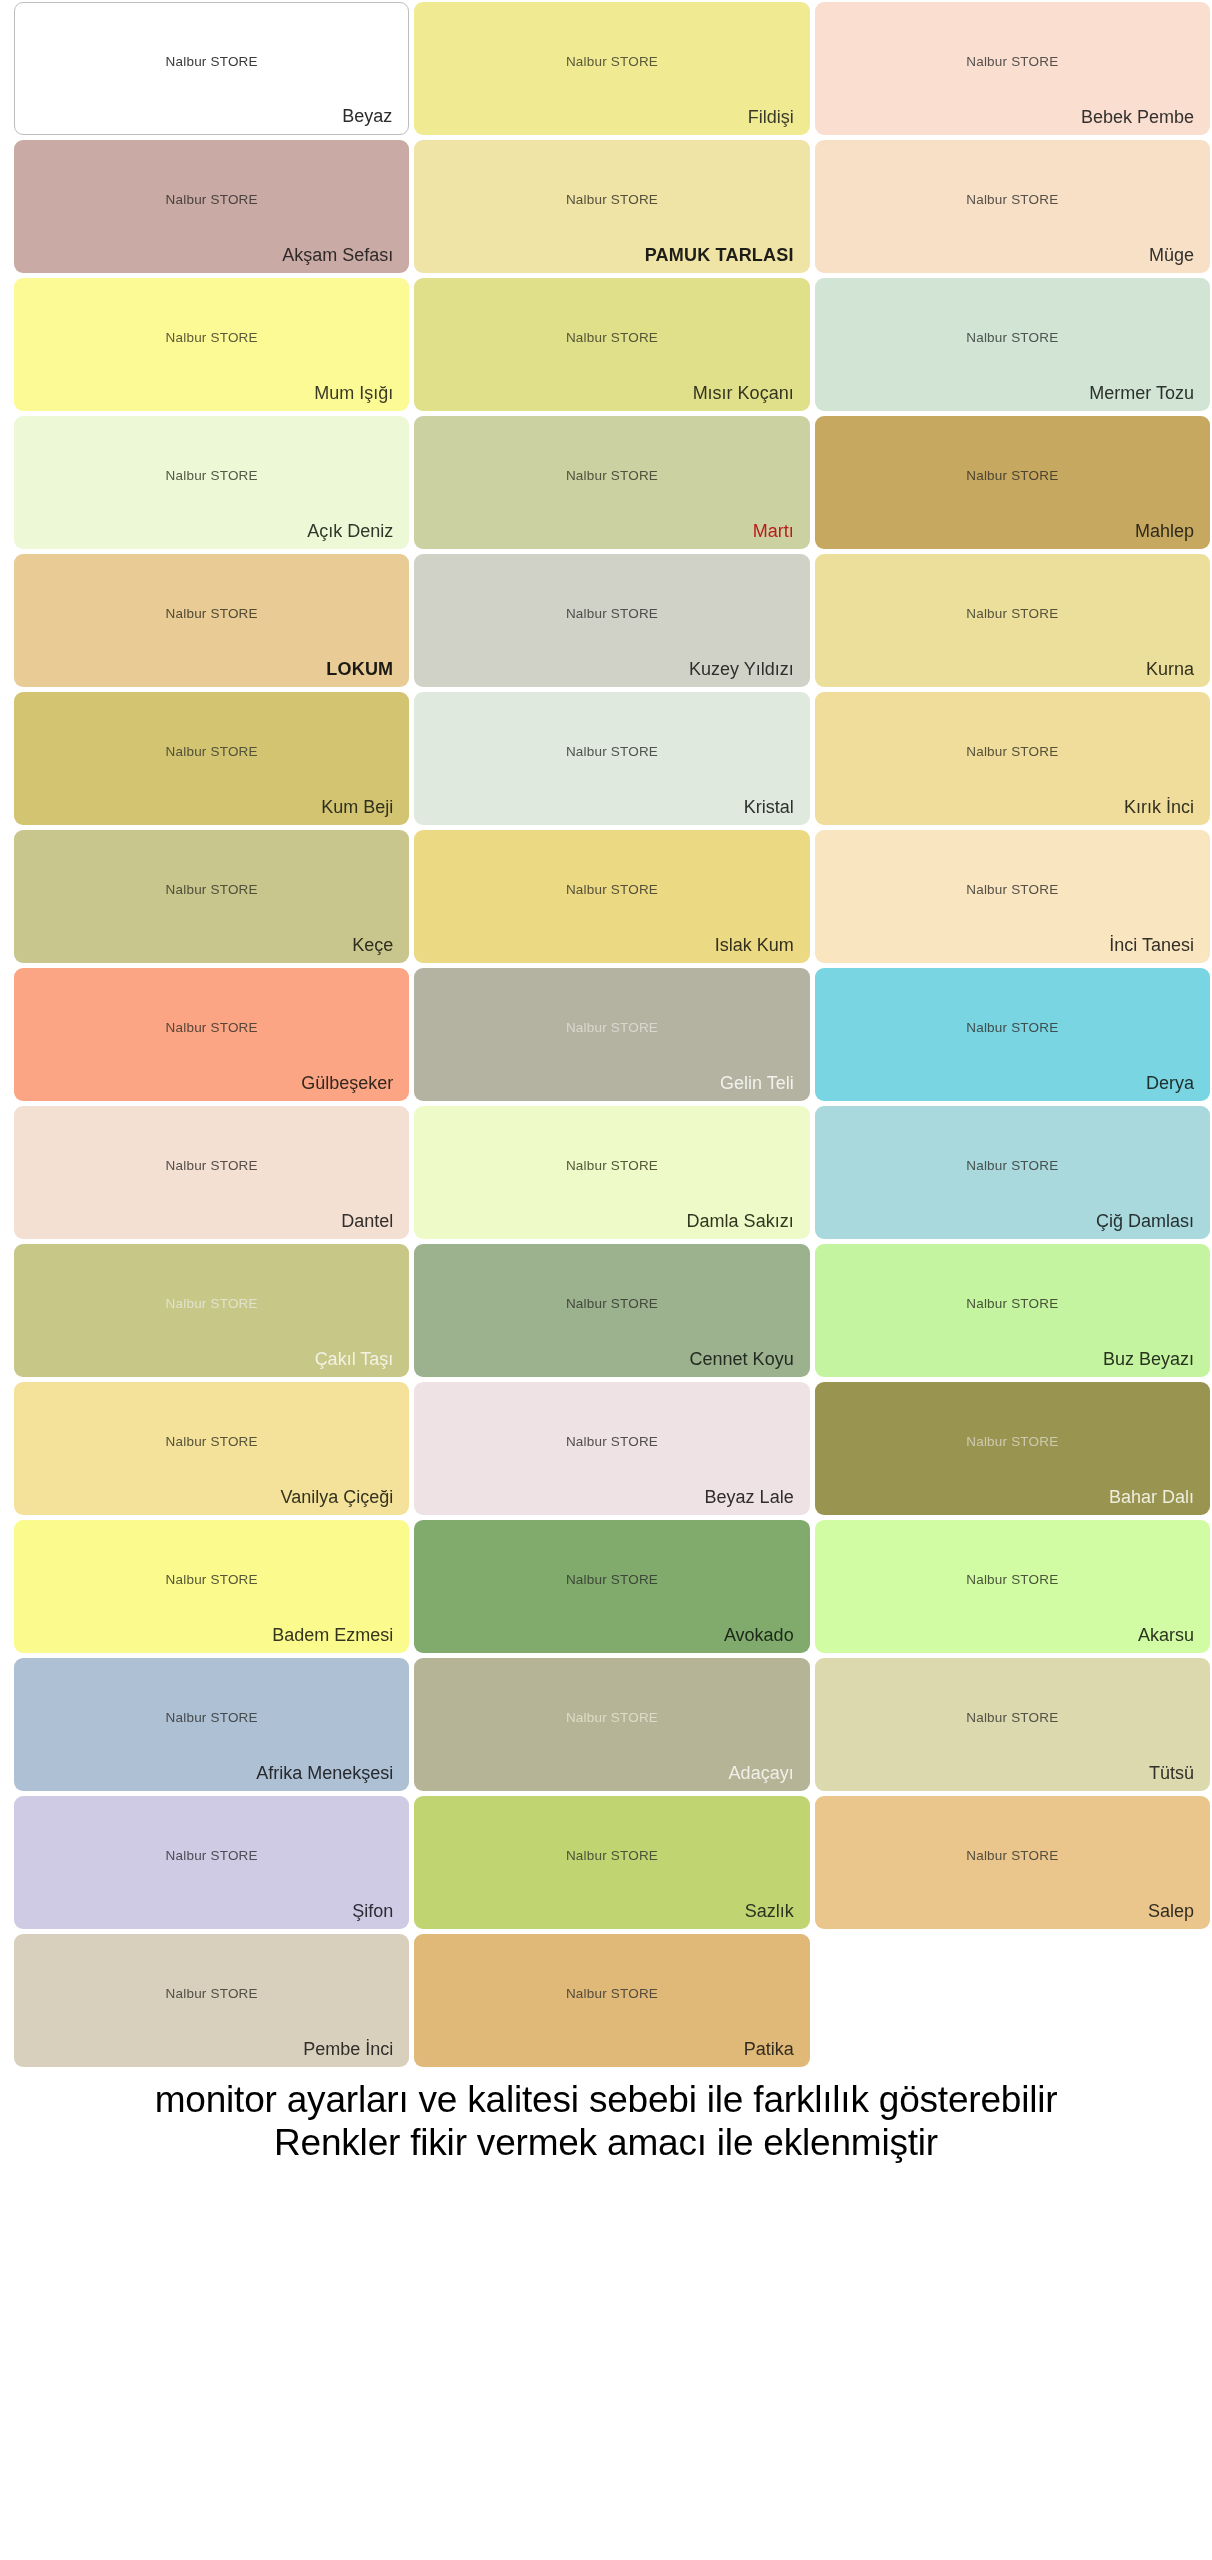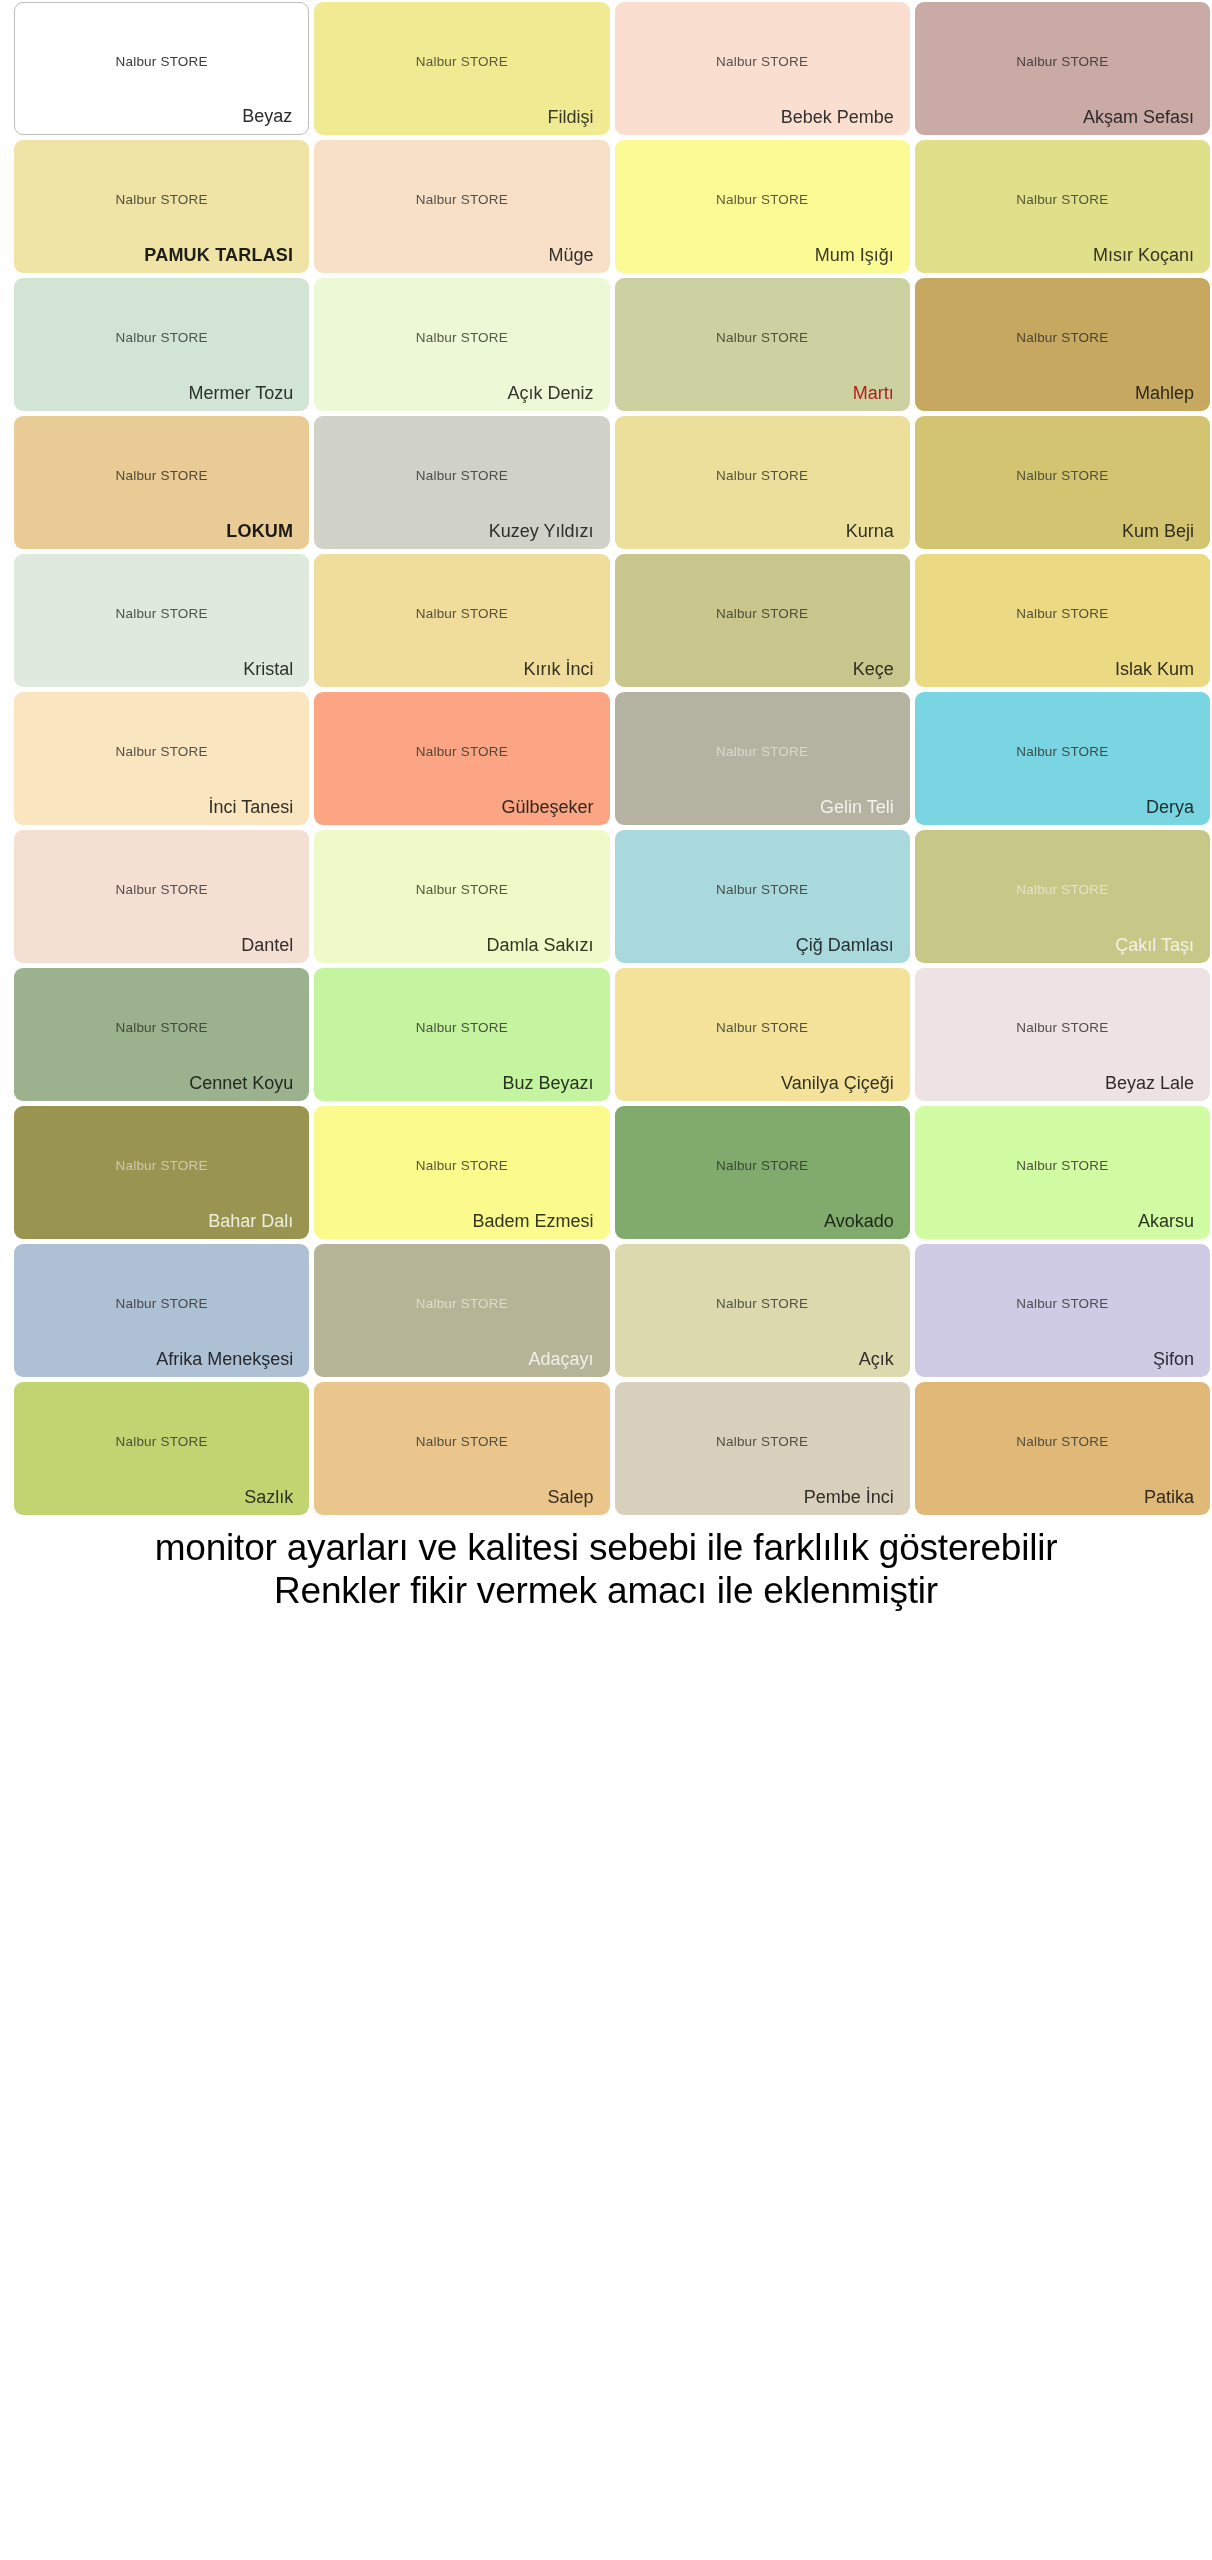--- a/index.html
+++ b/index.html
@@ -5,21 +5,21 @@
   * { box-sizing: border-box; margin: 0; padding: 0; }
   html, body {
     width: 1212px;
     background: #ffffff;
     font-family: "Liberation Sans", sans-serif;
   }
   body { width: 1212px; height: 2560px; overflow: hidden; }
 
   #grid {
     display: grid;
-    grid-template-columns: repeat(4, 1fr);
+    grid-template-columns: repeat(3, 1fr);
     grid-auto-rows: 133px;
     gap: 5px 5px;
     padding: 2px 2px 0 14px;
   }
 
   .swatch {
     position: relative;
     border-radius: 9px;
     overflow: hidden;
   }
@@ -219,21 +219,21 @@
     <div class="swatch" style="background: rgb(174, 192, 211);">
       <div class="wm" style="color: rgb(70, 74, 78);">Nalbur STORE</div>
       <div class="name" style="color: rgb(38, 41, 46);">Afrika Menekşesi</div>
     </div>
     <div class="swatch" style="background: rgb(181, 180, 150);">
       <div class="wm" style="color: rgb(222, 220, 201);">Nalbur STORE</div>
       <div class="name" style="color: rgb(240, 240, 232);">Adaçayı</div>
     </div>
     <div class="swatch" style="background: rgb(221, 217, 174);">
       <div class="wm" style="color: rgb(83, 82, 70);">Nalbur STORE</div>
-      <div class="name" style="color: rgb(49, 48, 42);">Açık</div>
+      <div class="name" style="color: rgb(49, 48, 42);">Tütsü</div>
     </div>
     <div class="swatch" style="background: rgb(208, 203, 229);">
       <div class="wm" style="color: rgb(78, 76, 85);">Nalbur STORE</div>
       <div class="name" style="color: rgb(45, 43, 51);">Şifon</div>
     </div>
     <div class="swatch" style="background: rgb(192, 213, 114);">
       <div class="wm" style="color: rgb(76, 83, 57);">Nalbur STORE</div>
       <div class="name" style="color: rgb(44, 51, 32);">Sazlık</div>
     </div>
     <div class="swatch" style="background: rgb(235, 198, 140);">

